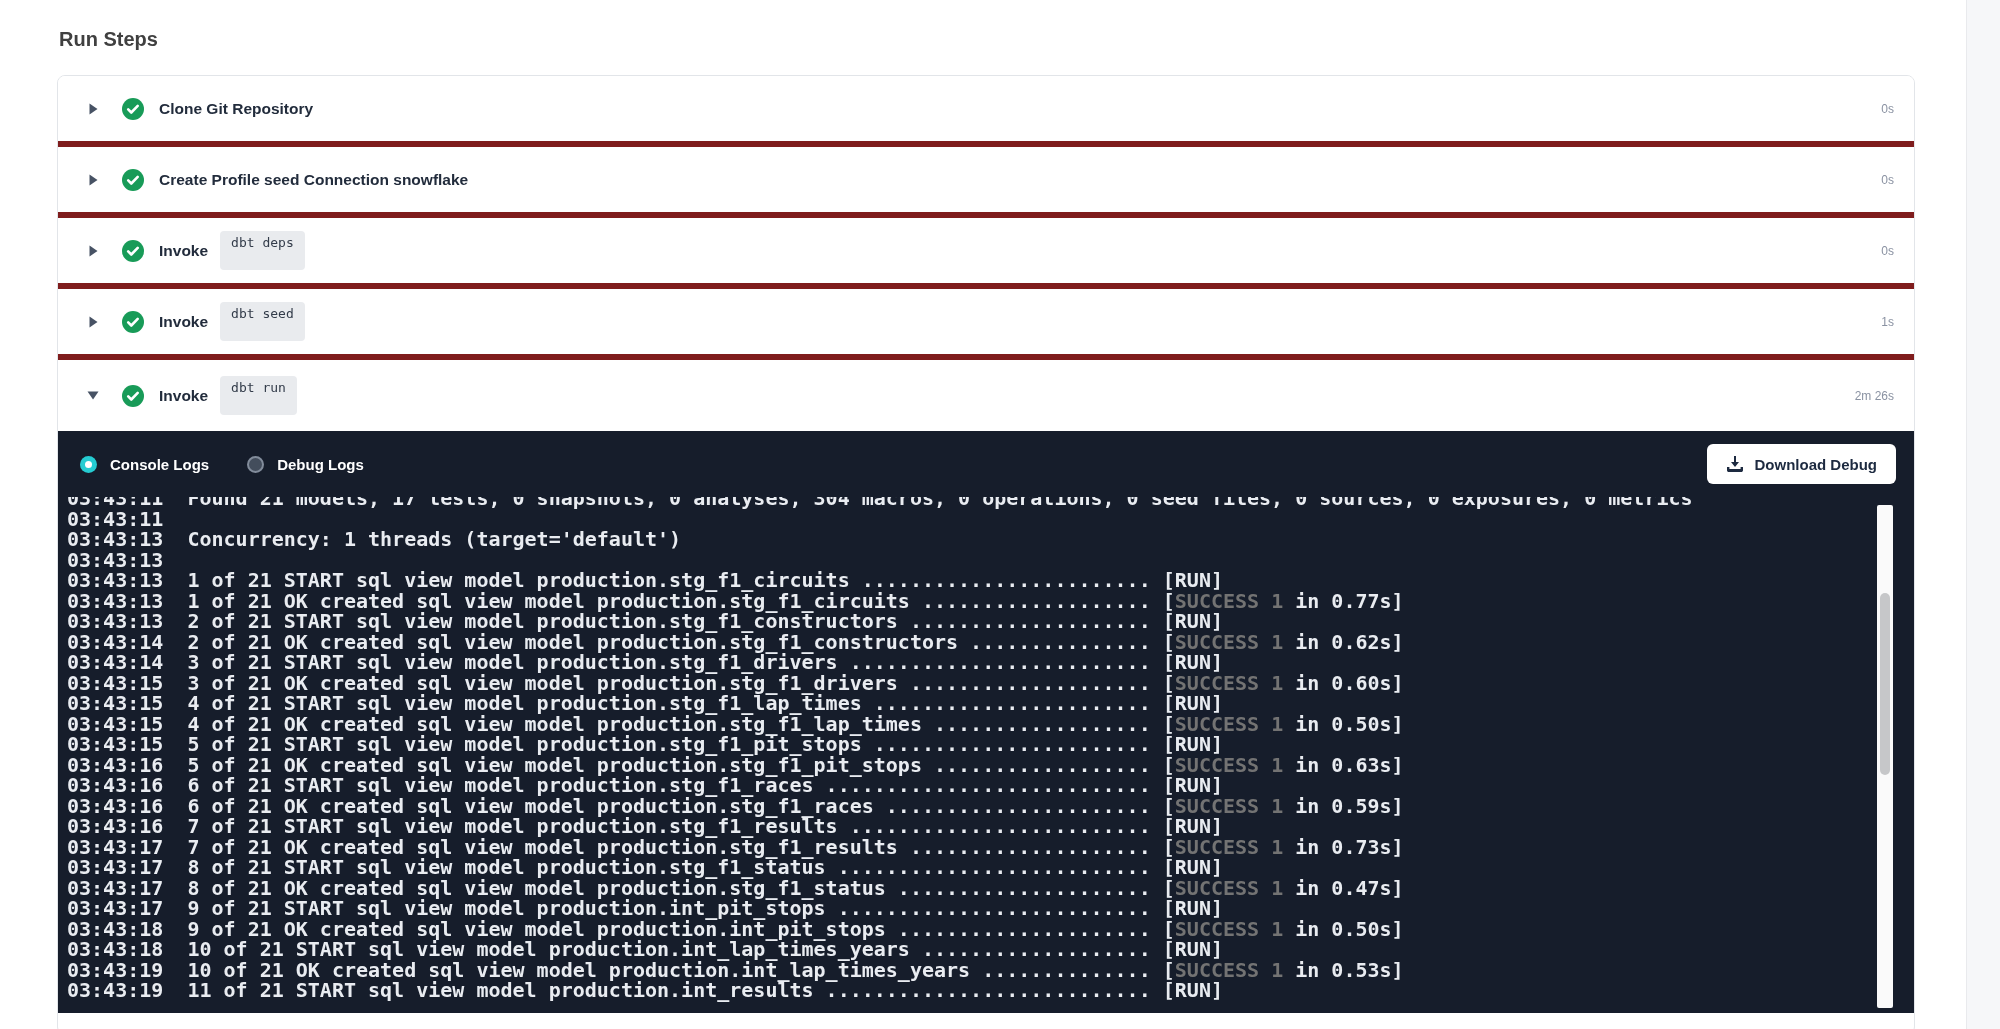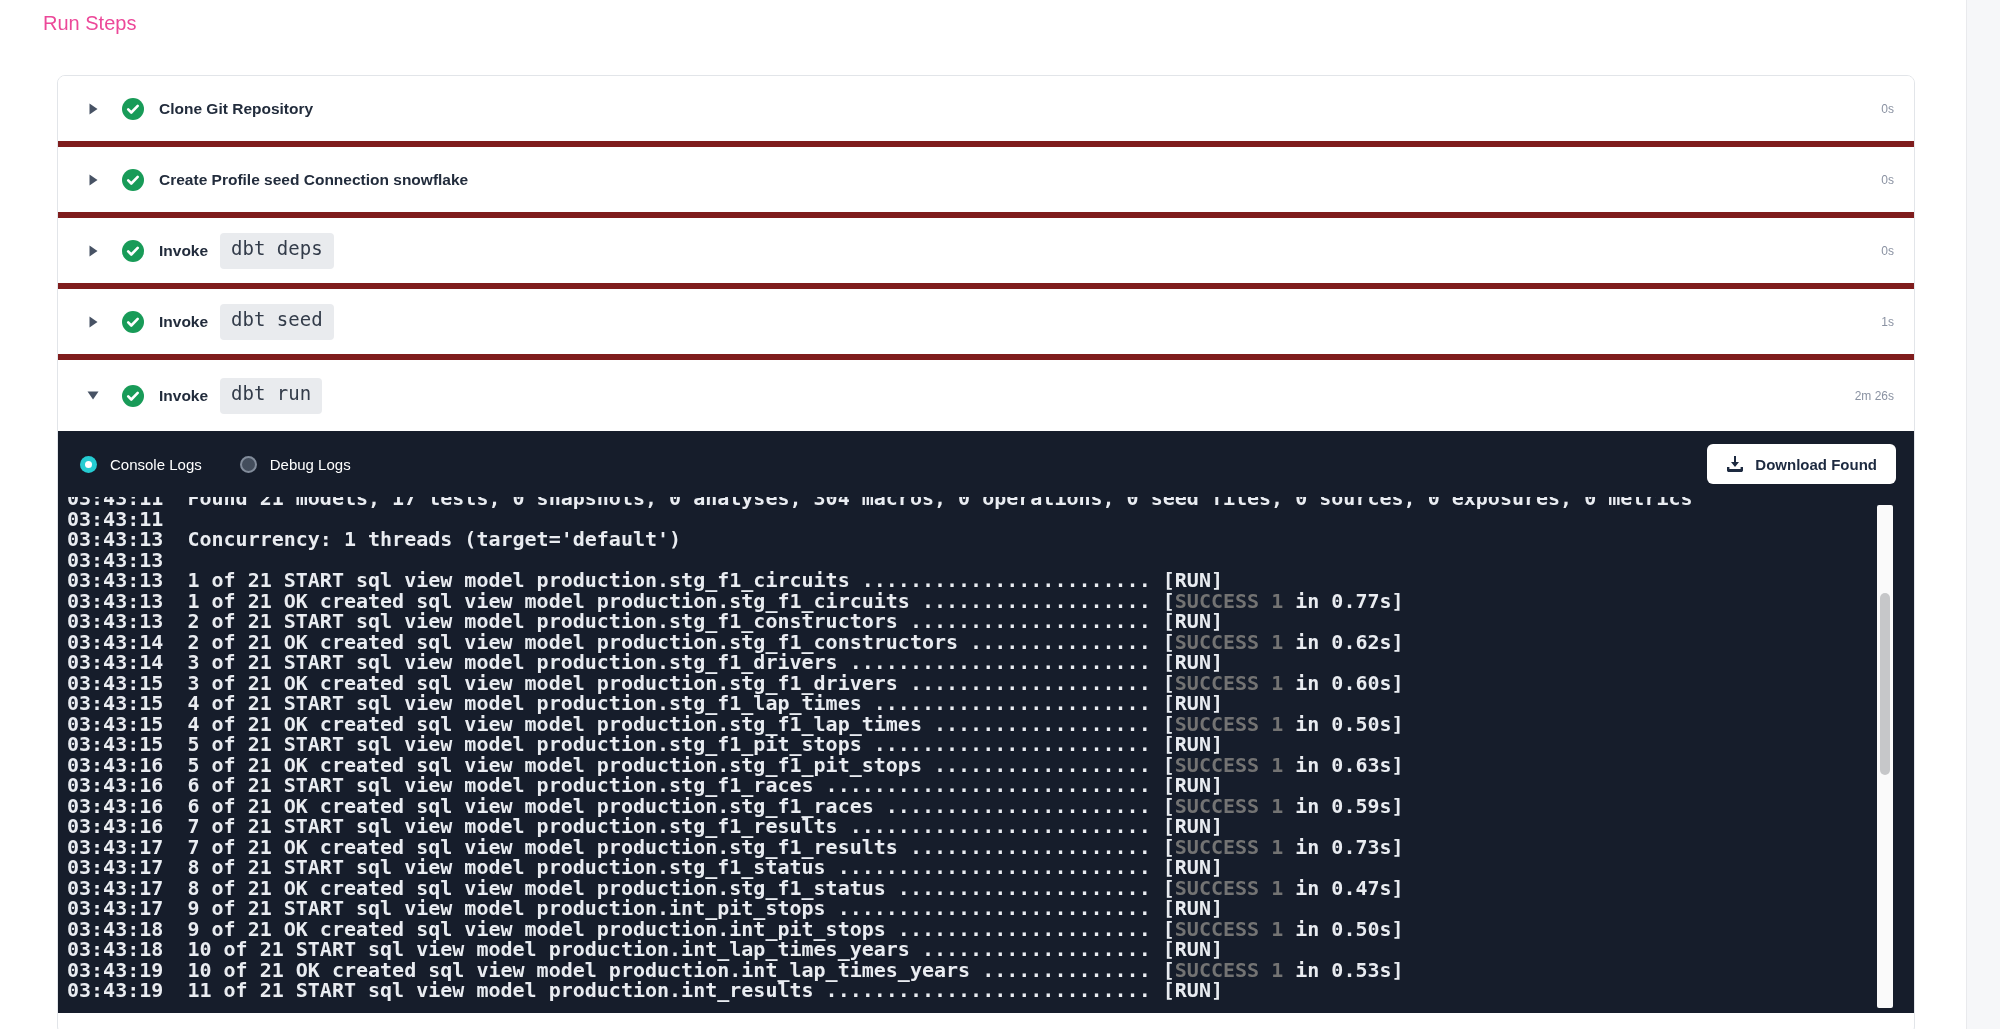--- a/index.html
+++ b/index.html
@@ -1,48 +1,48 @@
 <!DOCTYPE html>
 <html><head>
 <meta charset="utf-8">
 <style>
   * { box-sizing: border-box; }
   html,body { margin:0; padding:0; }
   body {
     width:2000px; height:1029px; overflow:hidden; position:relative;
     background:#ffffff; font-family:"Liberation Sans", sans-serif;
   }
-  .page-title { position:absolute; left:43px; top:12px; font-size:20px; font-weight:400; color:#ec4899; margin:0; }
+  .page-title { position:absolute; left:43px; top:12px; font-size:20px; font-weight:700; color:#404040; margin:16px; }
 
   .card {
     position:absolute; left:57px; top:75px; width:1858px; height:960px;
     background:#fff; border:1px solid #e2e5e9; border-radius:8px; overflow:hidden;
   }
   .step-row {
     height:71px; display:flex; align-items:center;
     padding:0 20px 0 28px; border-bottom:6px solid #7f1d1d; cursor:pointer; background:#fff;
   }
   .step-row.expanded { border-bottom:none; }
   .caret { flex:none; width:14px; margin-right:22px; display:flex; align-items:center; justify-content:center; }
   .check-icon { flex:none; width:22px; height:22px; margin-right:15px; }
   .step-title { font-size:15.5px; font-weight:700; color:#222c3c; white-space:nowrap; }
   .cmd-badge {
-    margin-left:12px; font-family:"DejaVu Sans Mono", monospace; font-size:19px;
-    color:#333c4a; background:#e9ebee; border-radius:4px; padding:4px 11px 10px; white-space:pre;
+    margin-left:12px; font-family:"DejaVu Sans Mono", monospace; font-size:13px;
+    color:#333c4a; background:#e9ebee; border-radius:4px; padding:4px 11px 20px; white-space:pre;
   }
   .duration { margin-left:auto; font-size:12px; color:#8a92a2; }
 
   .console { position:relative; height:582px; background:#161d2b; }
   .console-header { height:66px; display:flex; align-items:center; padding:0 18px 0 22px; }
   .radio-opt { display:flex; align-items:center; margin-right:38px; cursor:pointer; }
   .radio-dot { flex:none; border-radius:50%; margin-right:13px; position:relative; }
   .radio-dot.on { width:17px; height:17px; background:#25ccd2; }
   .radio-dot.on::after { content:""; position:absolute; left:5px; top:5px; width:7px; height:7px; border-radius:50%; background:#ffffff; }
   .radio-dot.off { width:17px; height:17px; background:#434d5c; border:2px solid #828c9b; }
-  .radio-label { color:#ffffff; font-weight:400; font-size:15px; white-space:nowrap; }
+  .radio-label { color:#ffffff; font-weight:700; font-size:15px; white-space:nowrap; }
 
   .download-btn {
     margin-left:auto; display:flex; align-items:center; background:#ffffff; border:none;
     border-radius:6px; height:40px; padding:0 19px; font-family:"Liberation Sans", sans-serif;
     font-size:15px; font-weight:700; color:#1d2a40; cursor:pointer;
   }
   .download-btn svg { margin-right:11px; }
 
   .log-viewport { position:absolute; left:0; right:40px; top:66px; bottom:0; overflow:hidden; padding-left:9px; }
   .log-stream {
@@ -154,21 +154,21 @@
       </div>
       <div class="radio-opt">
         <span class="radio-dot off"></span>
         <span class="radio-label">Debug Logs</span>
       </div>
       <button class="download-btn">
         <svg width="18" height="16" viewBox="0 0 18 16">
             <path d="M8 0h2v6h3L9 11 5 6h3z" fill="#1d2a40"></path>
             <path d="M1 11v3.2c0 1 .8 1.8 1.8 1.8h12.4c1 0 1.8-.8 1.8-1.8V11h-2.4v1.9H3.4V11z" fill="#1d2a40"></path>
           </svg>
-        <span>Download Found</span>
+        <span>Download Debug</span>
       </button>
     </div>
 
     <div class="log-viewport">
       <div class="log-stream"><div class="log-line"><span>03:43:11  </span><span>Found 21 models, 17 tests, 0 snapshots, 0 analyses, 304 macros, 0 operations, 0 seed files, 0 sources, 0 exposures, 0 metrics</span></div><div class="log-line"><span>03:43:11  </span><span></span></div><div class="log-line"><span>03:43:13  </span><span>Concurrency: 1 threads (target='default')</span></div><div class="log-line"><span>03:43:13  </span><span></span></div><div class="log-line"><span>03:43:13  </span><span>1 of 21 START sql view model production.stg_f1_circuits ........................</span><span> [</span><span>RUN</span><span>]</span></div><div class="log-line"><span>03:43:13  </span><span>1 of 21 OK created sql view model production.stg_f1_circuits ...................</span><span> [</span><span class="success">SUCCESS 1</span><span> in 0.77s]</span></div><div class="log-line"><span>03:43:13  </span><span>2 of 21 START sql view model production.stg_f1_constructors ....................</span><span> [</span><span>RUN</span><span>]</span></div><div class="log-line"><span>03:43:14  </span><span>2 of 21 OK created sql view model production.stg_f1_constructors ...............</span><span> [</span><span class="success">SUCCESS 1</span><span> in 0.62s]</span></div><div class="log-line"><span>03:43:14  </span><span>3 of 21 START sql view model production.stg_f1_drivers .........................</span><span> [</span><span>RUN</span><span>]</span></div><div class="log-line"><span>03:43:15  </span><span>3 of 21 OK created sql view model production.stg_f1_drivers ....................</span><span> [</span><span class="success">SUCCESS 1</span><span> in 0.60s]</span></div><div class="log-line"><span>03:43:15  </span><span>4 of 21 START sql view model production.stg_f1_lap_times .......................</span><span> [</span><span>RUN</span><span>]</span></div><div class="log-line"><span>03:43:15  </span><span>4 of 21 OK created sql view model production.stg_f1_lap_times ..................</span><span> [</span><span class="success">SUCCESS 1</span><span> in 0.50s]</span></div><div class="log-line"><span>03:43:15  </span><span>5 of 21 START sql view model production.stg_f1_pit_stops .......................</span><span> [</span><span>RUN</span><span>]</span></div><div class="log-line"><span>03:43:16  </span><span>5 of 21 OK created sql view model production.stg_f1_pit_stops ..................</span><span> [</span><span class="success">SUCCESS 1</span><span> in 0.63s]</span></div><div class="log-line"><span>03:43:16  </span><span>6 of 21 START sql view model production.stg_f1_races ...........................</span><span> [</span><span>RUN</span><span>]</span></div><div class="log-line"><span>03:43:16  </span><span>6 of 21 OK created sql view model production.stg_f1_races ......................</span><span> [</span><span class="success">SUCCESS 1</span><span> in 0.59s]</span></div><div class="log-line"><span>03:43:16  </span><span>7 of 21 START sql view model production.stg_f1_results .........................</span><span> [</span><span>RUN</span><span>]</span></div><div class="log-line"><span>03:43:17  </span><span>7 of 21 OK created sql view model production.stg_f1_results ....................</span><span> [</span><span class="success">SUCCESS 1</span><span> in 0.73s]</span></div><div class="log-line"><span>03:43:17  </span><span>8 of 21 START sql view model production.stg_f1_status ..........................</span><span> [</span><span>RUN</span><span>]</span></div><div class="log-line"><span>03:43:17  </span><span>8 of 21 OK created sql view model production.stg_f1_status .....................</span><span> [</span><span class="success">SUCCESS 1</span><span> in 0.47s]</span></div><div class="log-line"><span>03:43:17  </span><span>9 of 21 START sql view model production.int_pit_stops ..........................</span><span> [</span><span>RUN</span><span>]</span></div><div class="log-line"><span>03:43:18  </span><span>9 of 21 OK created sql view model production.int_pit_stops .....................</span><span> [</span><span class="success">SUCCESS 1</span><span> in 0.50s]</span></div><div class="log-line"><span>03:43:18  </span><span>10 of 21 START sql view model production.int_lap_times_years ...................</span><span> [</span><span>RUN</span><span>]</span></div><div class="log-line"><span>03:43:19  </span><span>10 of 21 OK created sql view model production.int_lap_times_years ..............</span><span> [</span><span class="success">SUCCESS 1</span><span> in 0.53s]</span></div><div class="log-line"><span>03:43:19  </span><span>11 of 21 START sql view model production.int_results ...........................</span><span> [</span><span>RUN</span><span>]</span></div></div>
     </div>
 
     <div class="scroll-track">
       <div class="scroll-thumb"></div>
     </div>

